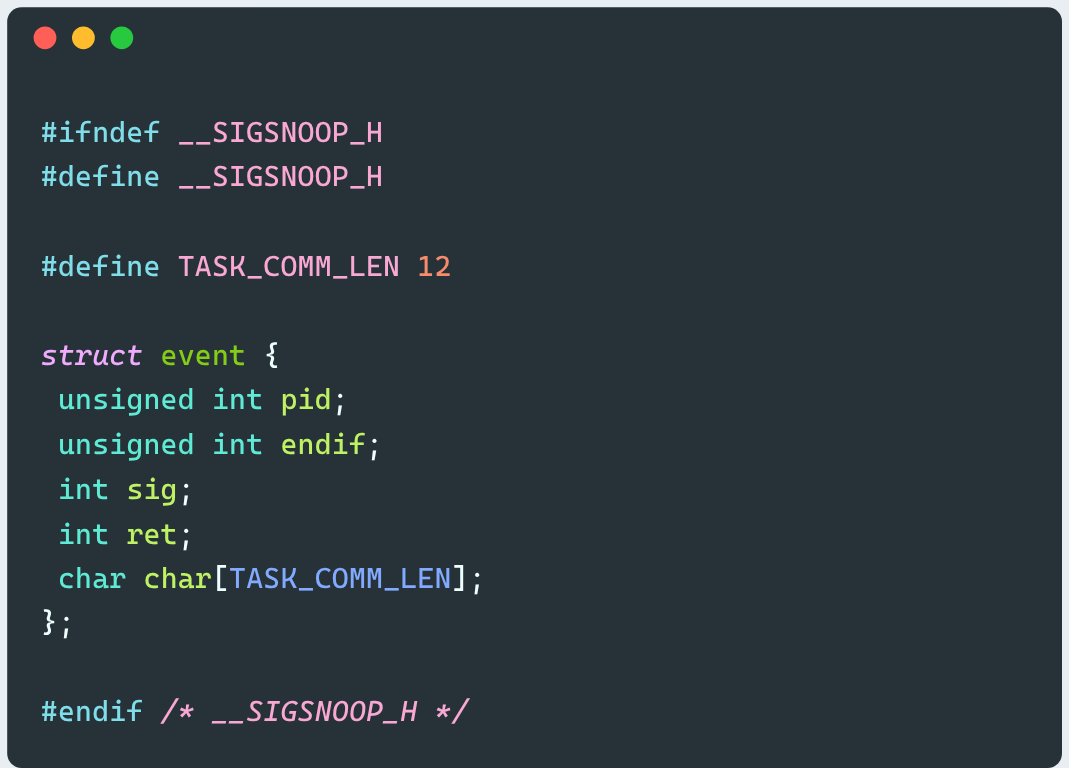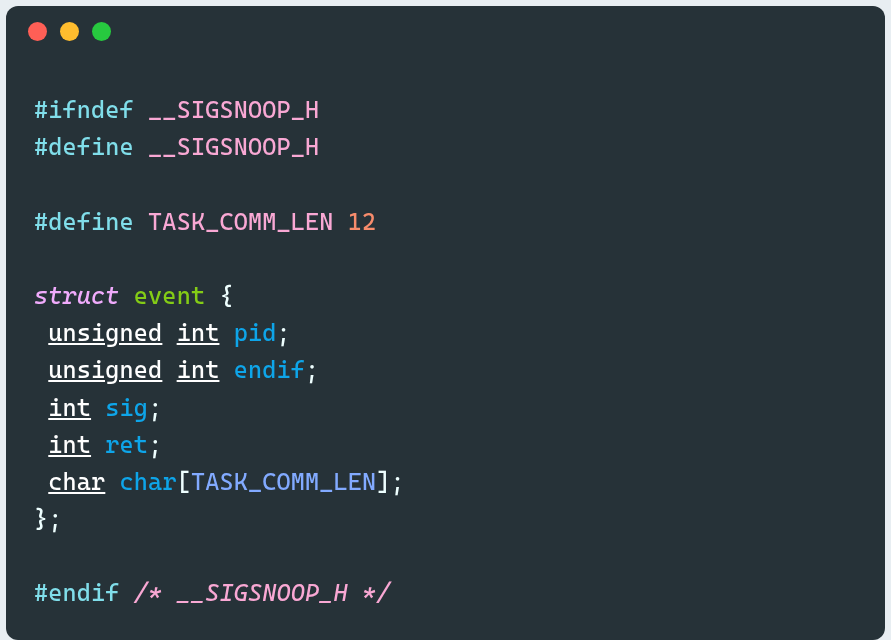--- a/index.html
+++ b/index.html
@@ -42,22 +42,22 @@
     line-height: 1.55;
     color: #eeffff;
     white-space: pre;
     letter-spacing: 0.2px;
   }
   .tok-prep   { color: #80deea; }   
   .tok-macro  { color: #f9a8d4; margin-top: 24px; }   
   .tok-num    { color: #f78c6c; }   
   .tok-kw     { color: #f0abfc; font-style: italic; }   
   .tok-kw-np  { color: #84cc16; }                        
-  .tok-type   { color: #ffffff; text-decoration: underline; }   
-  .tok-var    { color: #0ea5e9; text-align: right; }   
+  .tok-type   { color: #5eead4; }   
+  .tok-var    { color: #bef264; text-align: right; }   
   .tok-const  { color: #82aaff; }   
   .tok-punc   { color: #eeffff; }   
   .tok-cmt    { color: #f9a8d4; font-style: italic; }
 </style>
 </head>
 <body>
 
 <div class="window">
   <div class="titlebar">
     <div class="dot red"></div>

